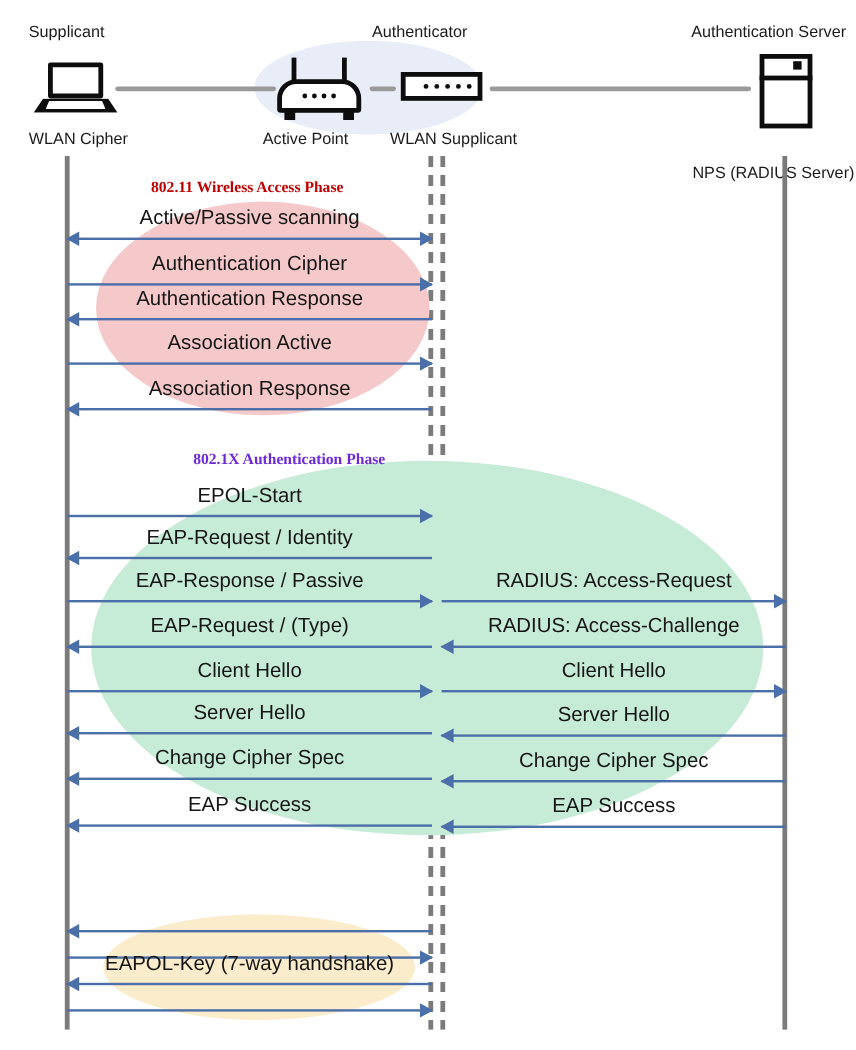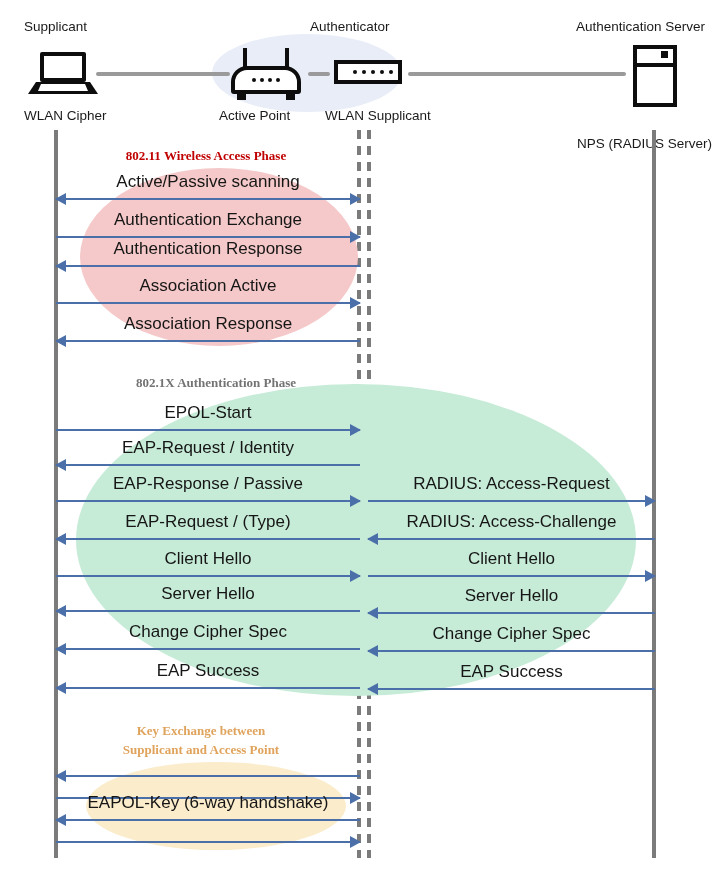--- a/index.html
+++ b/index.html
@@ -145,34 +145,32 @@
   <div class="lifeline" style="left:38px;top:130px;height:728px;"></div>
   <div class="lifeline" style="left:636px;top:130px;height:728px;"></div>
   <div class="dash-line" style="left:341px;top:130px;height:728px;"></div>
   <div class="dash-line" style="left:351px;top:130px;height:728px;"></div>
 
   <div class="blob blob-pink" style="left:64px;top:168px;width:278px;height:178px;"></div>
   <div class="blob blob-green" style="left:60px;top:384px;width:560px;height:312px;"></div>
   <div class="blob blob-orange" style="left:70px;top:762px;width:260px;height:88px;"></div>
 
   <div class="phase-label" style="left:75px;top:146px;width:230px;color:#C00000;">802.11 Wireless Access Phase</div>
-  <div class="phase-label" style="left:95px;top:373px;width:210px;color:#737373;">802.1X Authentication Phase</div>
-  <div class="phase-label" style="left:85px;top:721px;width:200px;color:#E0A35C;">Key Exchange between
-Supplicant and Access Point</div>
+  <div class="phase-label" style="left:95px;top:373px;width:210px;color:#6d28d9;text-align:right;">802.1X Authentication Phase</div>
 
   <div class="msg" style="left:40px;top:198px;width:304px;">
     <div class="msg-line"></div>
       <div class="msg-head right"></div>
       <div class="msg-head left"></div>
     <div class="msg-label">Active/Passive scanning</div>
   </div>
   <div class="msg" style="left:40px;top:236px;width:304px;">
     <div class="msg-line"></div>
       <div class="msg-head right"></div>
-    <div class="msg-label">Authentication Exchange</div>
+    <div class="msg-label">Authentication Cipher</div>
   </div>
   <div class="msg" style="left:40px;top:265px;width:304px;">
     <div class="msg-line"></div>
       <div class="msg-head left"></div>
     <div class="msg-label">Authentication Response</div>
   </div>
   <div class="msg" style="left:40px;top:302px;width:304px;">
     <div class="msg-line"></div>
       <div class="msg-head right"></div>
     <div class="msg-label">Association Active</div>
@@ -261,21 +259,21 @@
     <div class="msg-label"></div>
   </div>
   <div class="msg" style="left:40px;top:797px;width:304px;">
     <div class="msg-line"></div>
       <div class="msg-head right"></div>
     <div class="msg-label"></div>
   </div>
   <div class="msg" style="left:40px;top:819px;width:304px;">
     <div class="msg-line"></div>
       <div class="msg-head left"></div>
-    <div class="msg-label">EAPOL-Key (6-way handshake)</div>
+    <div class="msg-label">EAPOL-Key (7-way handshake)</div>
   </div>
   <div class="msg" style="left:40px;top:841px;width:304px;">
     <div class="msg-line"></div>
       <div class="msg-head right"></div>
     <div class="msg-label"></div>
   </div>
 
 </div>
 
 </body></html>

